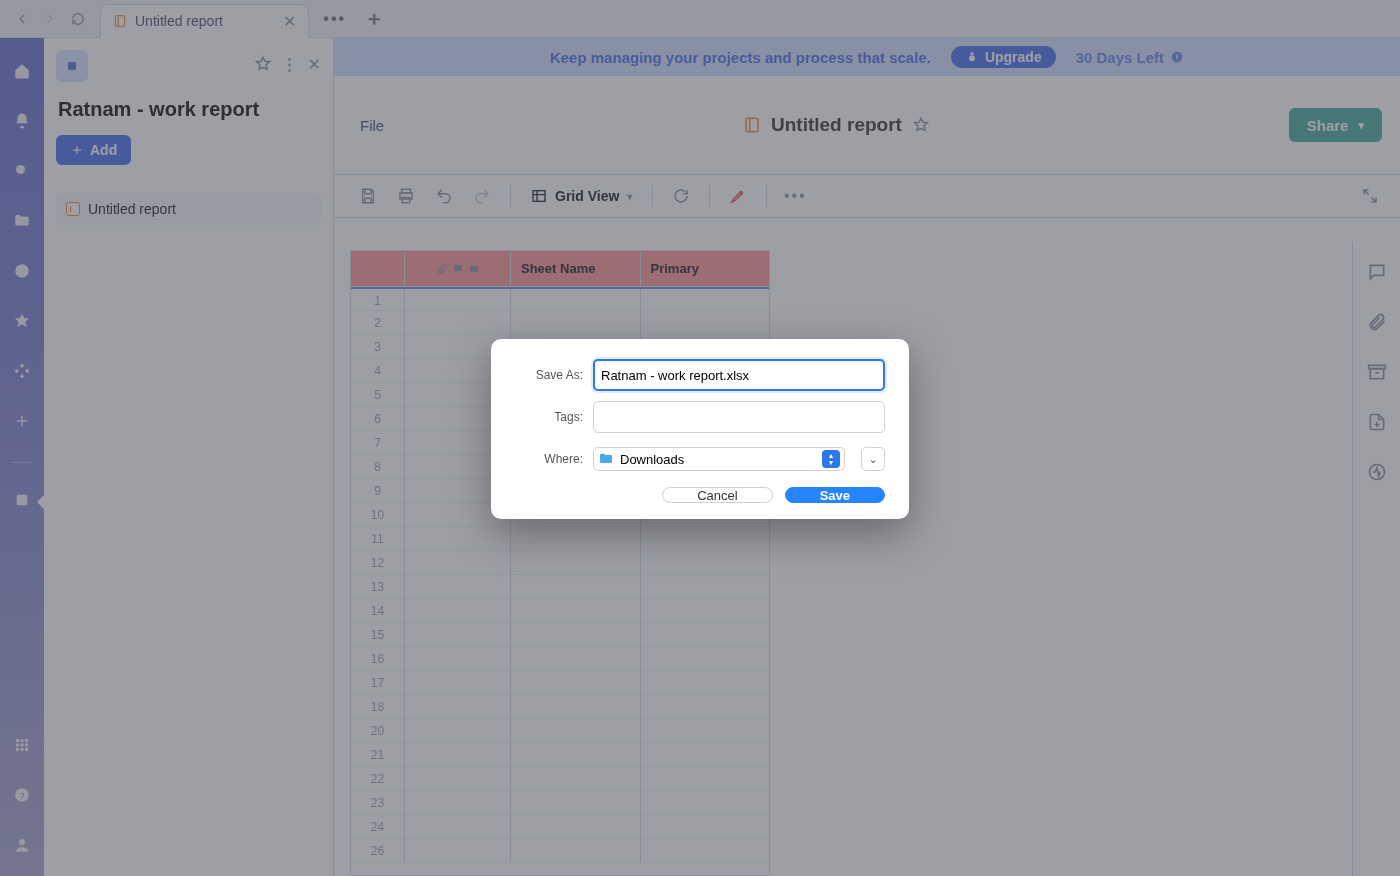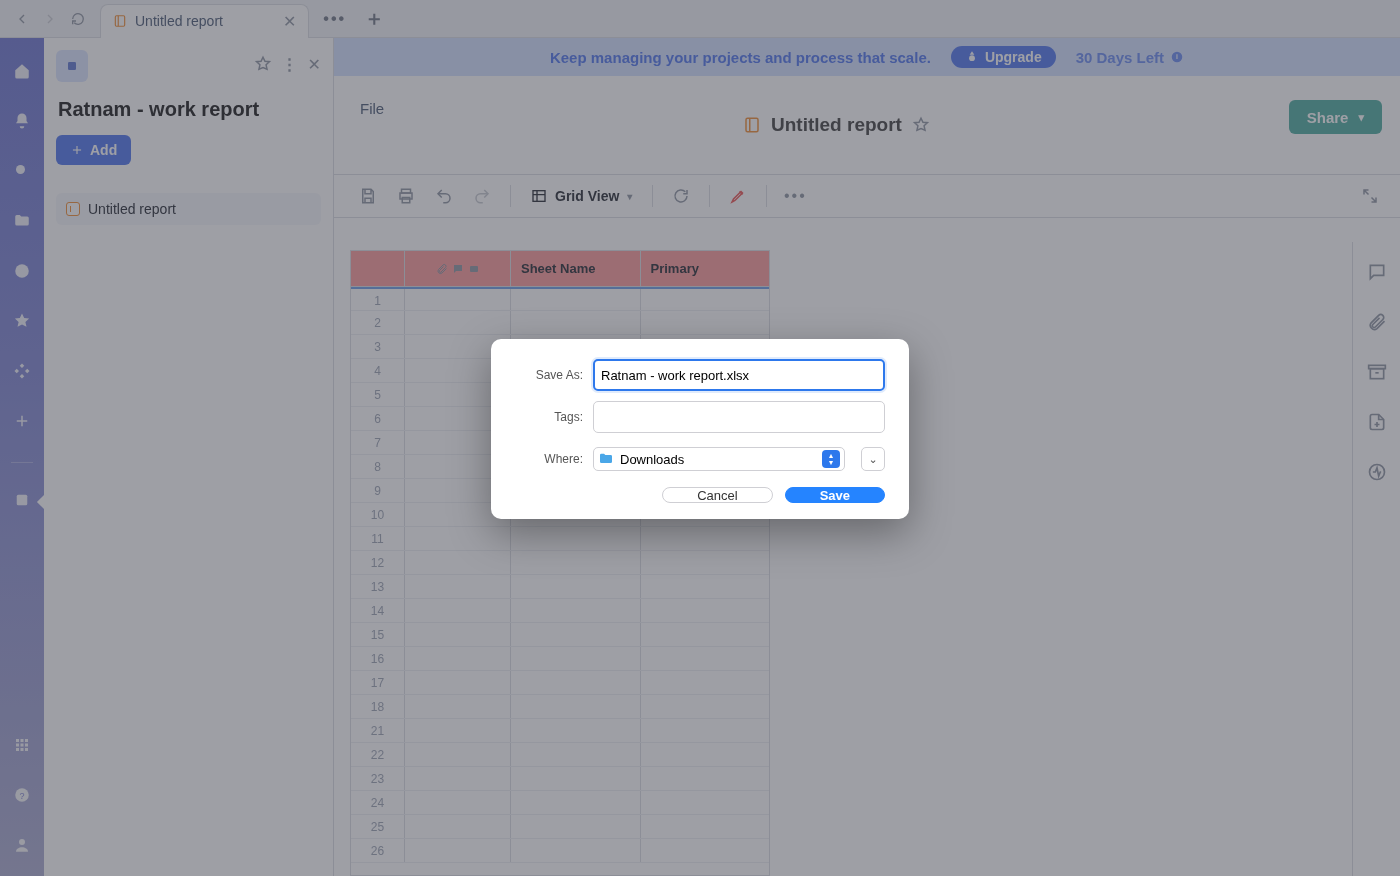--- a/index.html
+++ b/index.html
@@ -54,21 +54,21 @@
   .panel-item .sq::after{content:"";position:absolute;inset:3px;border-left:1.5px solid #f2994a;}
 
   .work{flex:1;display:flex;flex-direction:column;background:#fff;gap:24px;}
 
   .banner{height:38px;background:var(--banner-bg);display:flex;align-items:center;justify-content:center;gap:20px;color:var(--banner-blue);font-weight:700;font-size:15px;}
   .upgrade{background:var(--banner-blue);color:#fff;border:none;height:22px;border-radius:13px;padding:0 14px;font-weight:700;display:flex;align-items:center;gap:6px;font-size:14px;}
   .upgrade svg{width:14px;height:14px;fill:#fff;}
   .days{color:#6184ef;opacity:.8;font-weight:700;display:flex;align-items:center;gap:6px;}
   .days svg{width:14px;height:14px;fill:#6184ef;}
 
-  .doc-head{display:flex;height:50px;padding:0 18px 0 26px;}
+  .doc-head{display:flex;align-items:center;height:50px;padding:0 18px 0 26px;}
   .file-menu{color:var(--text-soft);font-size:15px;}
   .doc-title{margin:0 auto;display:flex;align-items:center;gap:10px;color:#555;font-size:19px;font-weight:700;}
   .doc-title svg{width:18px;height:18px;color:#f2994a;}
   .share-btn{background:var(--teal);color:#fff;border:none;height:34px;border-radius:6px;padding:0 18px 0 18px;font-weight:700;display:flex;align-items:center;gap:10px;font-size:15px;}
 
   .toolbar{display:flex;align-items:center;height:44px;padding:0 0 0 16px;gap:2px;border-top:1px solid var(--border);border-bottom:1px solid var(--border);color:#9aa0ac;}
   .toolbar .tb{width:36px;height:32px;display:flex;align-items:center;justify-content:center;}
   .toolbar .tb svg{width:18px;height:18px;}
   .toolbar .sep{width:1px;height:22px;background:var(--border);margin:0 8px;}
   .gridview{display:flex;align-items:center;gap:8px;padding:0 10px;color:var(--text);font-weight:600;font-size:14px;}
@@ -449,45 +449,45 @@
               <div class="c2"></div>
               <div class="c3"></div>
             </div>
             <div class="srow">
               <div class="rn">18</div>
               <div class="c1"></div>
               <div class="c2"></div>
               <div class="c3"></div>
             </div>
             <div class="srow">
+              <div class="rn">20</div>
+              <div class="c1"></div>
+              <div class="c2"></div>
+              <div class="c3"></div>
+            </div>
+            <div class="srow">
               <div class="rn">21</div>
               <div class="c1"></div>
               <div class="c2"></div>
               <div class="c3"></div>
             </div>
             <div class="srow">
               <div class="rn">22</div>
               <div class="c1"></div>
               <div class="c2"></div>
               <div class="c3"></div>
             </div>
             <div class="srow">
               <div class="rn">23</div>
               <div class="c1"></div>
               <div class="c2"></div>
               <div class="c3"></div>
             </div>
             <div class="srow">
               <div class="rn">24</div>
-              <div class="c1"></div>
-              <div class="c2"></div>
-              <div class="c3"></div>
-            </div>
-            <div class="srow">
-              <div class="rn">25</div>
               <div class="c1"></div>
               <div class="c2"></div>
               <div class="c3"></div>
             </div>
             <div class="srow">
               <div class="rn">26</div>
               <div class="c1"></div>
               <div class="c2"></div>
               <div class="c3"></div>
             </div>

